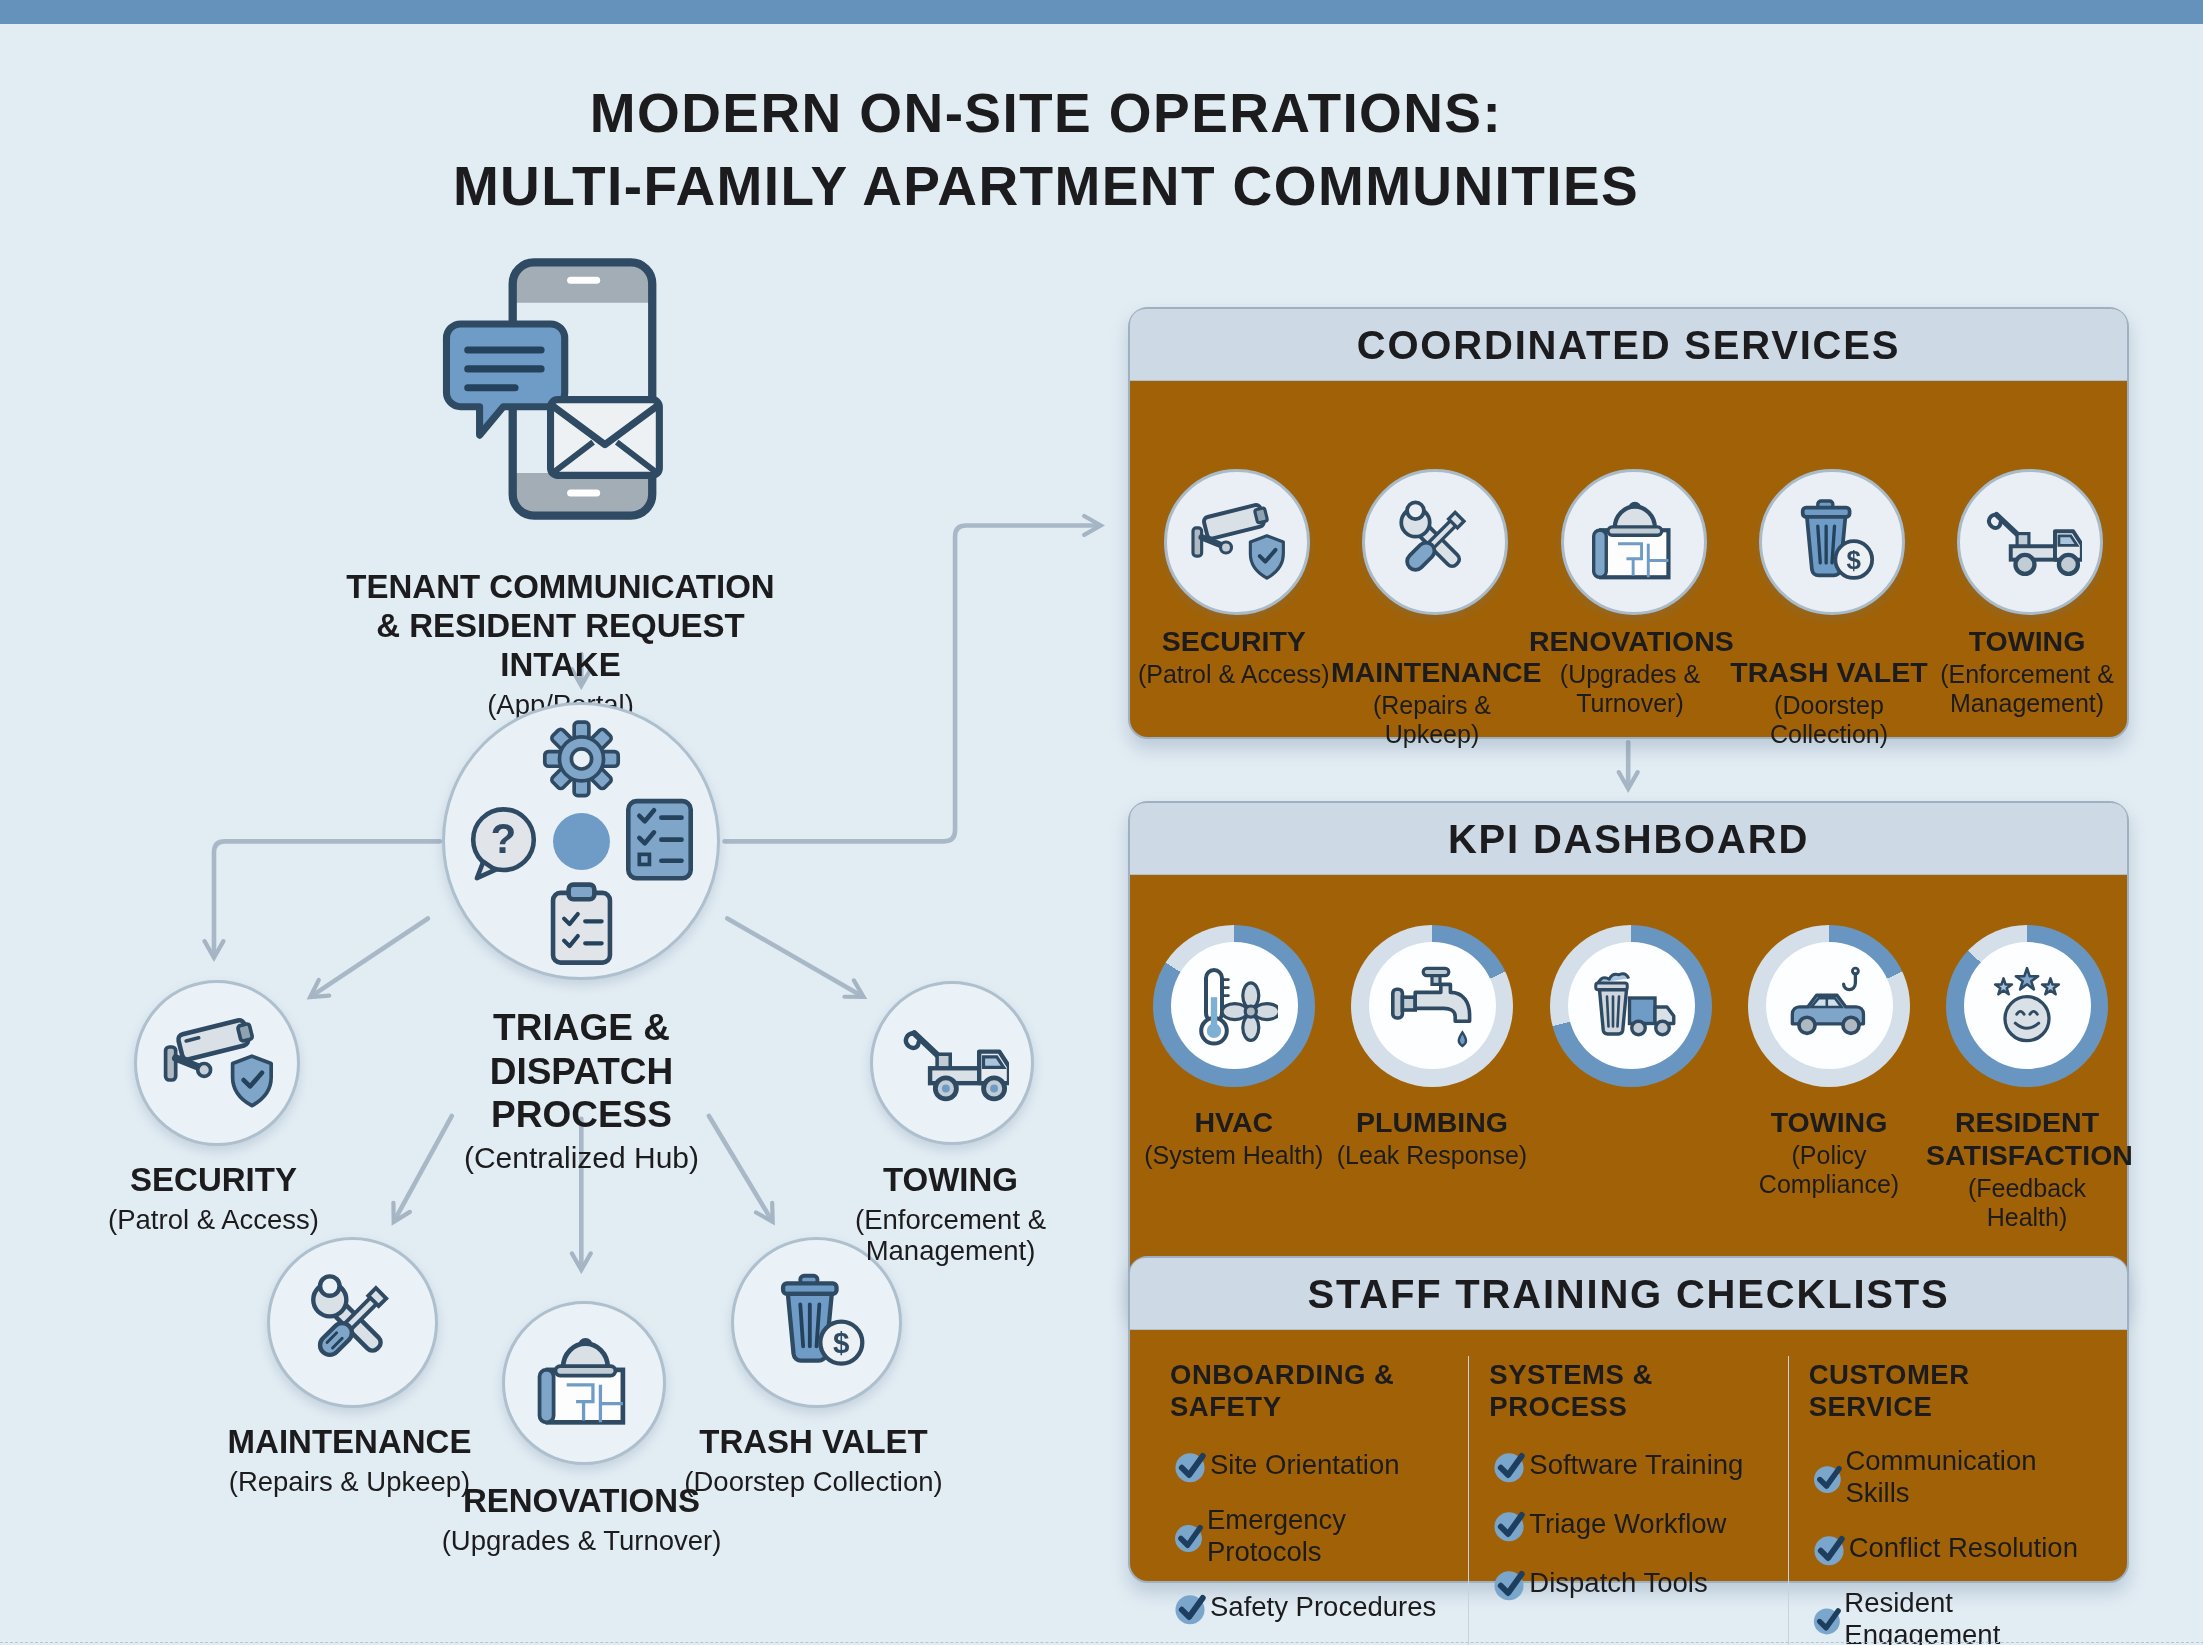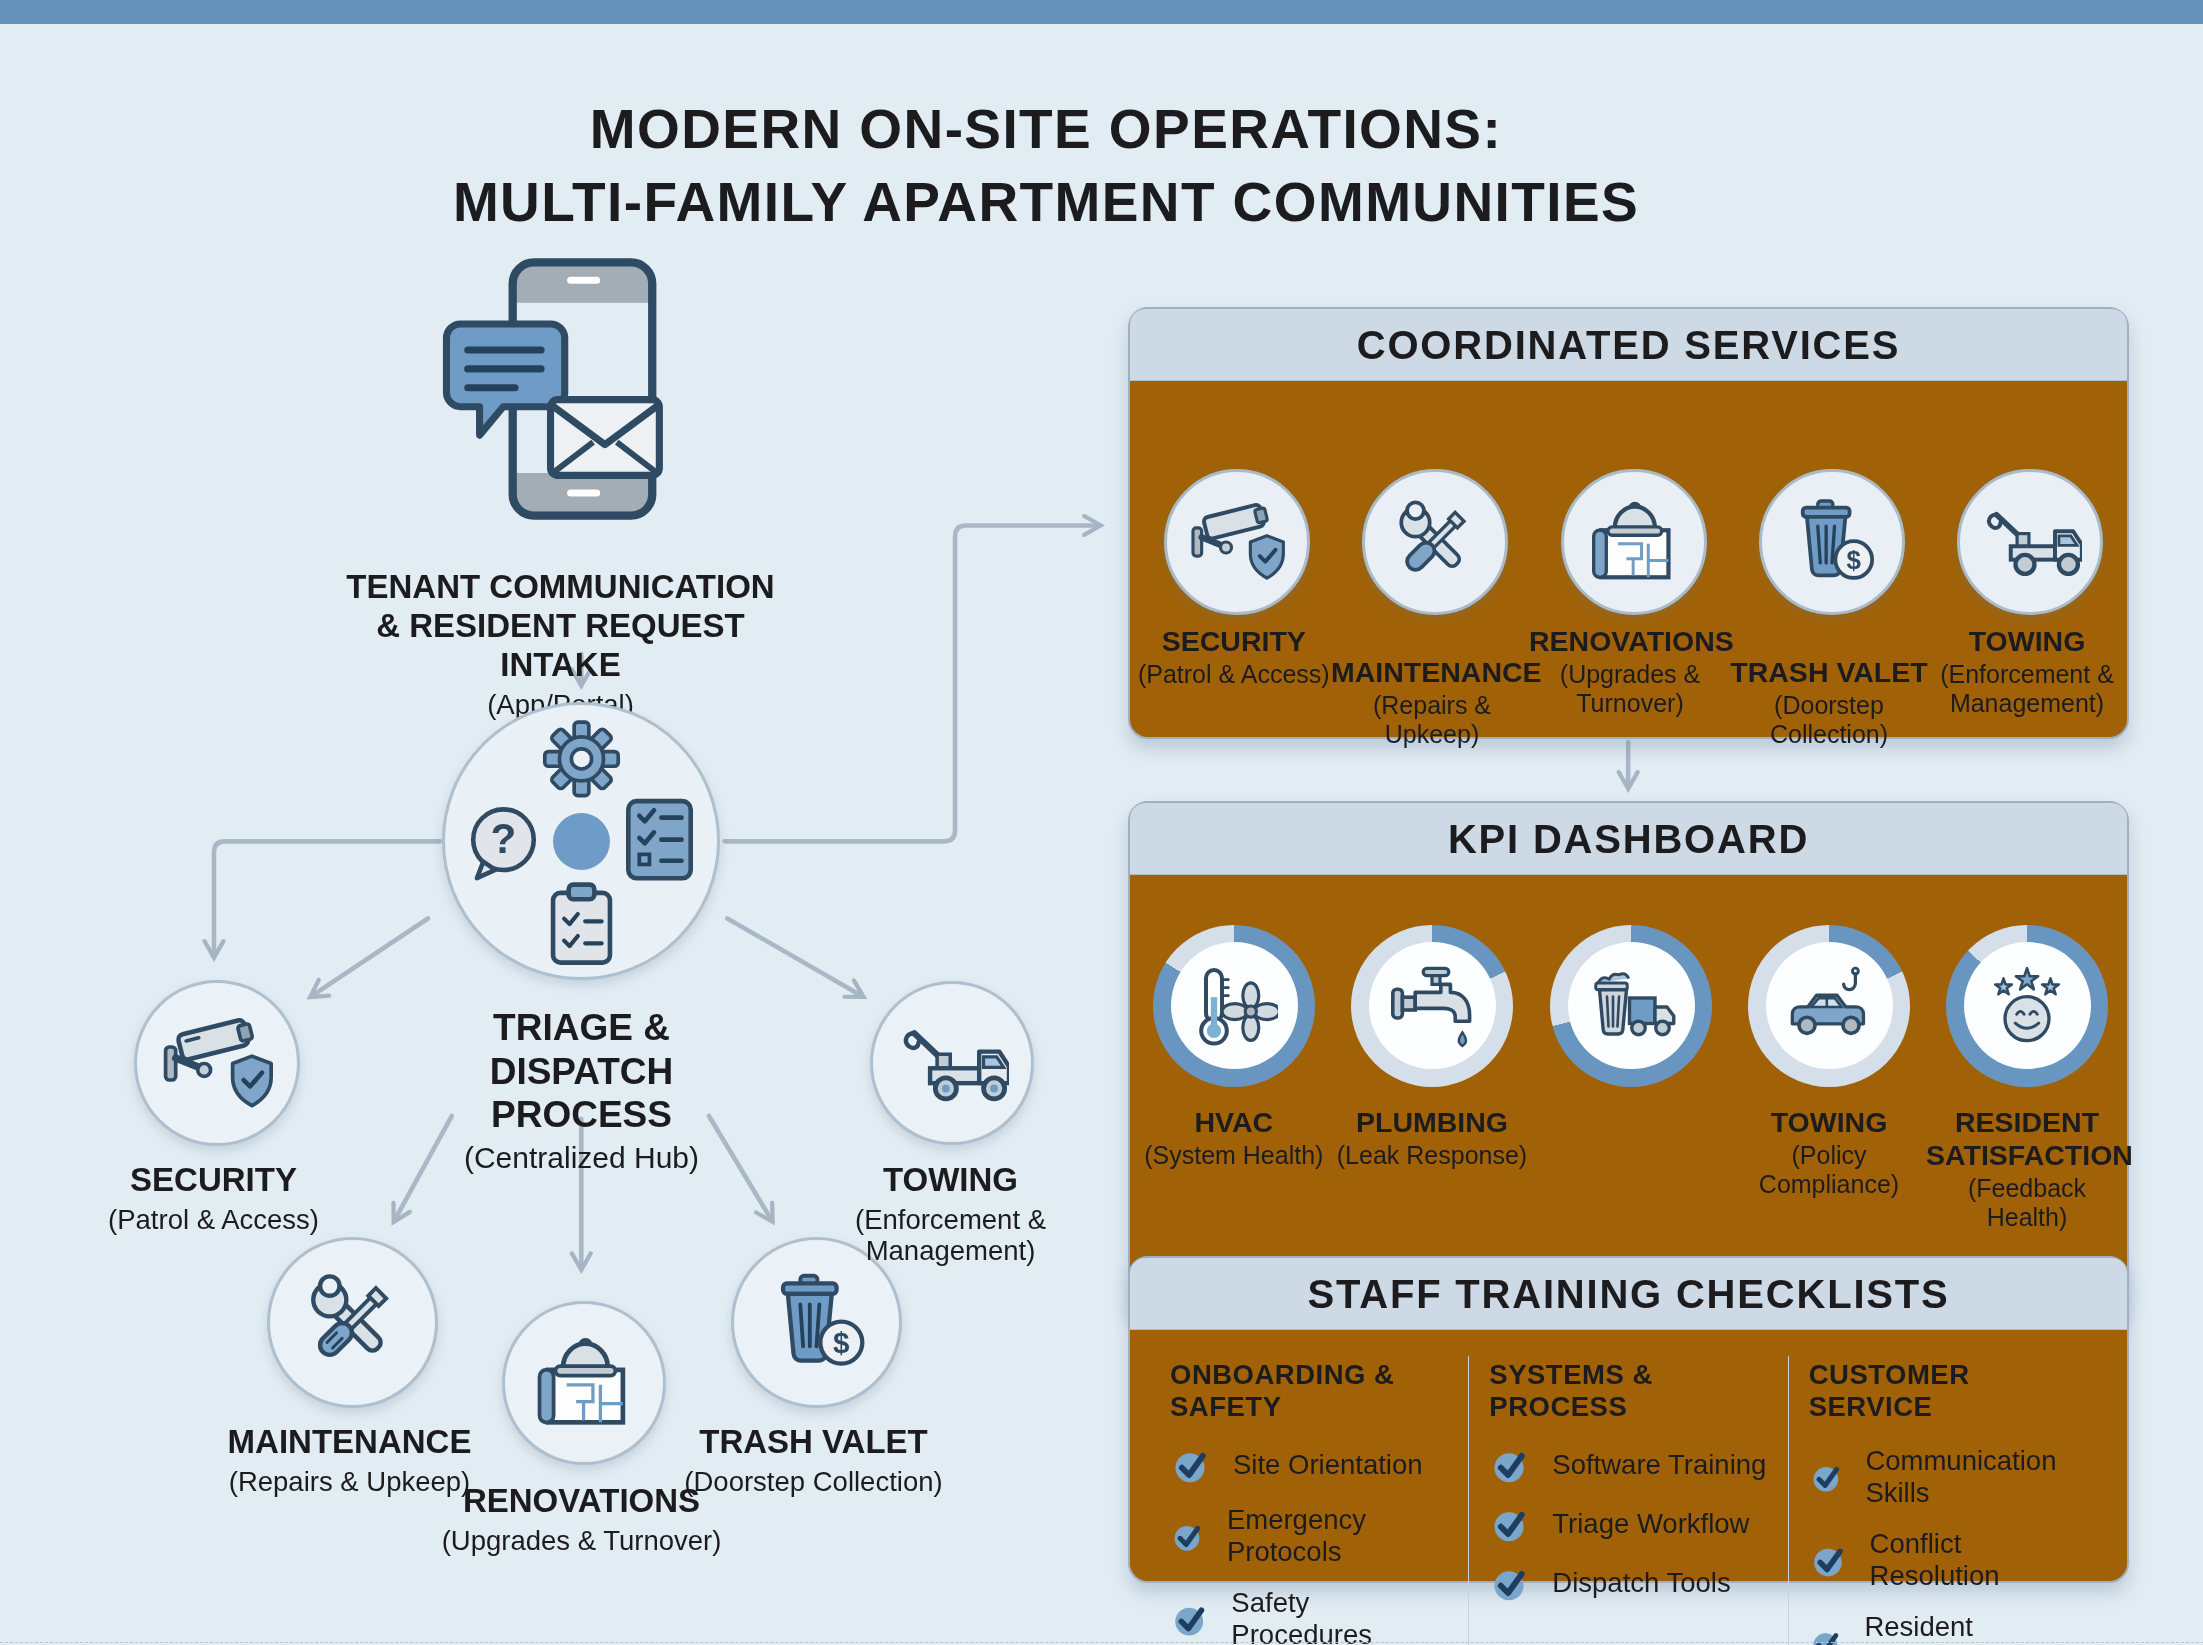--- a/index.html
+++ b/index.html
@@ -2,21 +2,21 @@
 <html style="font-size:14.7px"><head>
 <meta charset="utf-8">
 <style>
   html,body{margin:0;padding:0;background:#cfd9e2;}
   .canvas{position:relative;width:2204px;height:1646px;background:#e2ecf3;overflow:hidden;
           font-family:"Liberation Sans",sans-serif;color:#1c1c1e;}
   .topbar{position:absolute;left:0;top:0;width:100%;height:24px;background:#6492ba;}
   .bottom-dash{position:absolute;left:0;right:0;bottom:2.8px;border-top:1.8px dashed #b7c5d1;}
 
   .title{position:absolute;left:0;top:77px;width:2092px;text-align:center;
-         font-weight:bold;font-size:55px;line-height:1.32;letter-spacing:1.4px;margin-top:16px;}
+         font-weight:bold;font-size:55px;line-height:1.32;letter-spacing:1.4px;}
 
   svg.overlay{position:absolute;left:0;top:0;pointer-events:none;}
   .conn{fill:none;stroke:#a9b8c7;stroke-width:5;stroke-linecap:round;stroke-linejoin:round;}
   .cyc{fill:none;stroke:#9fb3c8;stroke-width:5;stroke-linecap:round;}
 
   .node-circle{position:absolute;border-radius:50%;background:#eaf1f7;border:3.7px solid #aebfcd;
                display:flex;align-items:center;justify-content:center;
                box-shadow:0 5.5px 11px rgba(96,125,152,.22);}
   .hub-circle{background:#e9f1f7;}
   .node-label{position:absolute;text-align:center;}
@@ -43,21 +43,21 @@
         background:conic-gradient(#6896c0 calc(var(--p)*1%), #d4dfe9 0);
         display:flex;align-items:center;justify-content:center;}
   .ring-inner{width:127px;height:127px;border-radius:50%;background:#fdfeff;
         display:flex;align-items:center;justify-content:center;}
   .kpi-label{position:absolute;width:202px;text-align:center;top:231px;}
 
   .staff-body{display:flex;flex-direction:row;padding:26px 20px 27.5px;}
   .staff-col{flex:1;padding:0 20px;}
   .staff-col.mid{border-left:1.8px solid #c6d2dd;border-right:1.8px solid #c6d2dd;}
   .staff-col-title{font-weight:bold;font-size:27.5px;letter-spacing:0.5px;margin:3.7px 0 22px;}
-  .staff-item{display:flex;align-items:center;gap:23px;margin-bottom:19px;font-size:27.5px;}
+  .staff-item{display:flex;align-items:center;gap:0;margin-bottom:19px;font-size:27.5px;}
 </style>
 </head>
 <body>
 
 <div class="canvas">
   <div class="topbar"></div>
 
   <div class="title">
     <div>MODERN ON-SITE OPERATIONS:</div>
     <div>MULTI-FAMILY APARTMENT COMMUNITIES</div>

